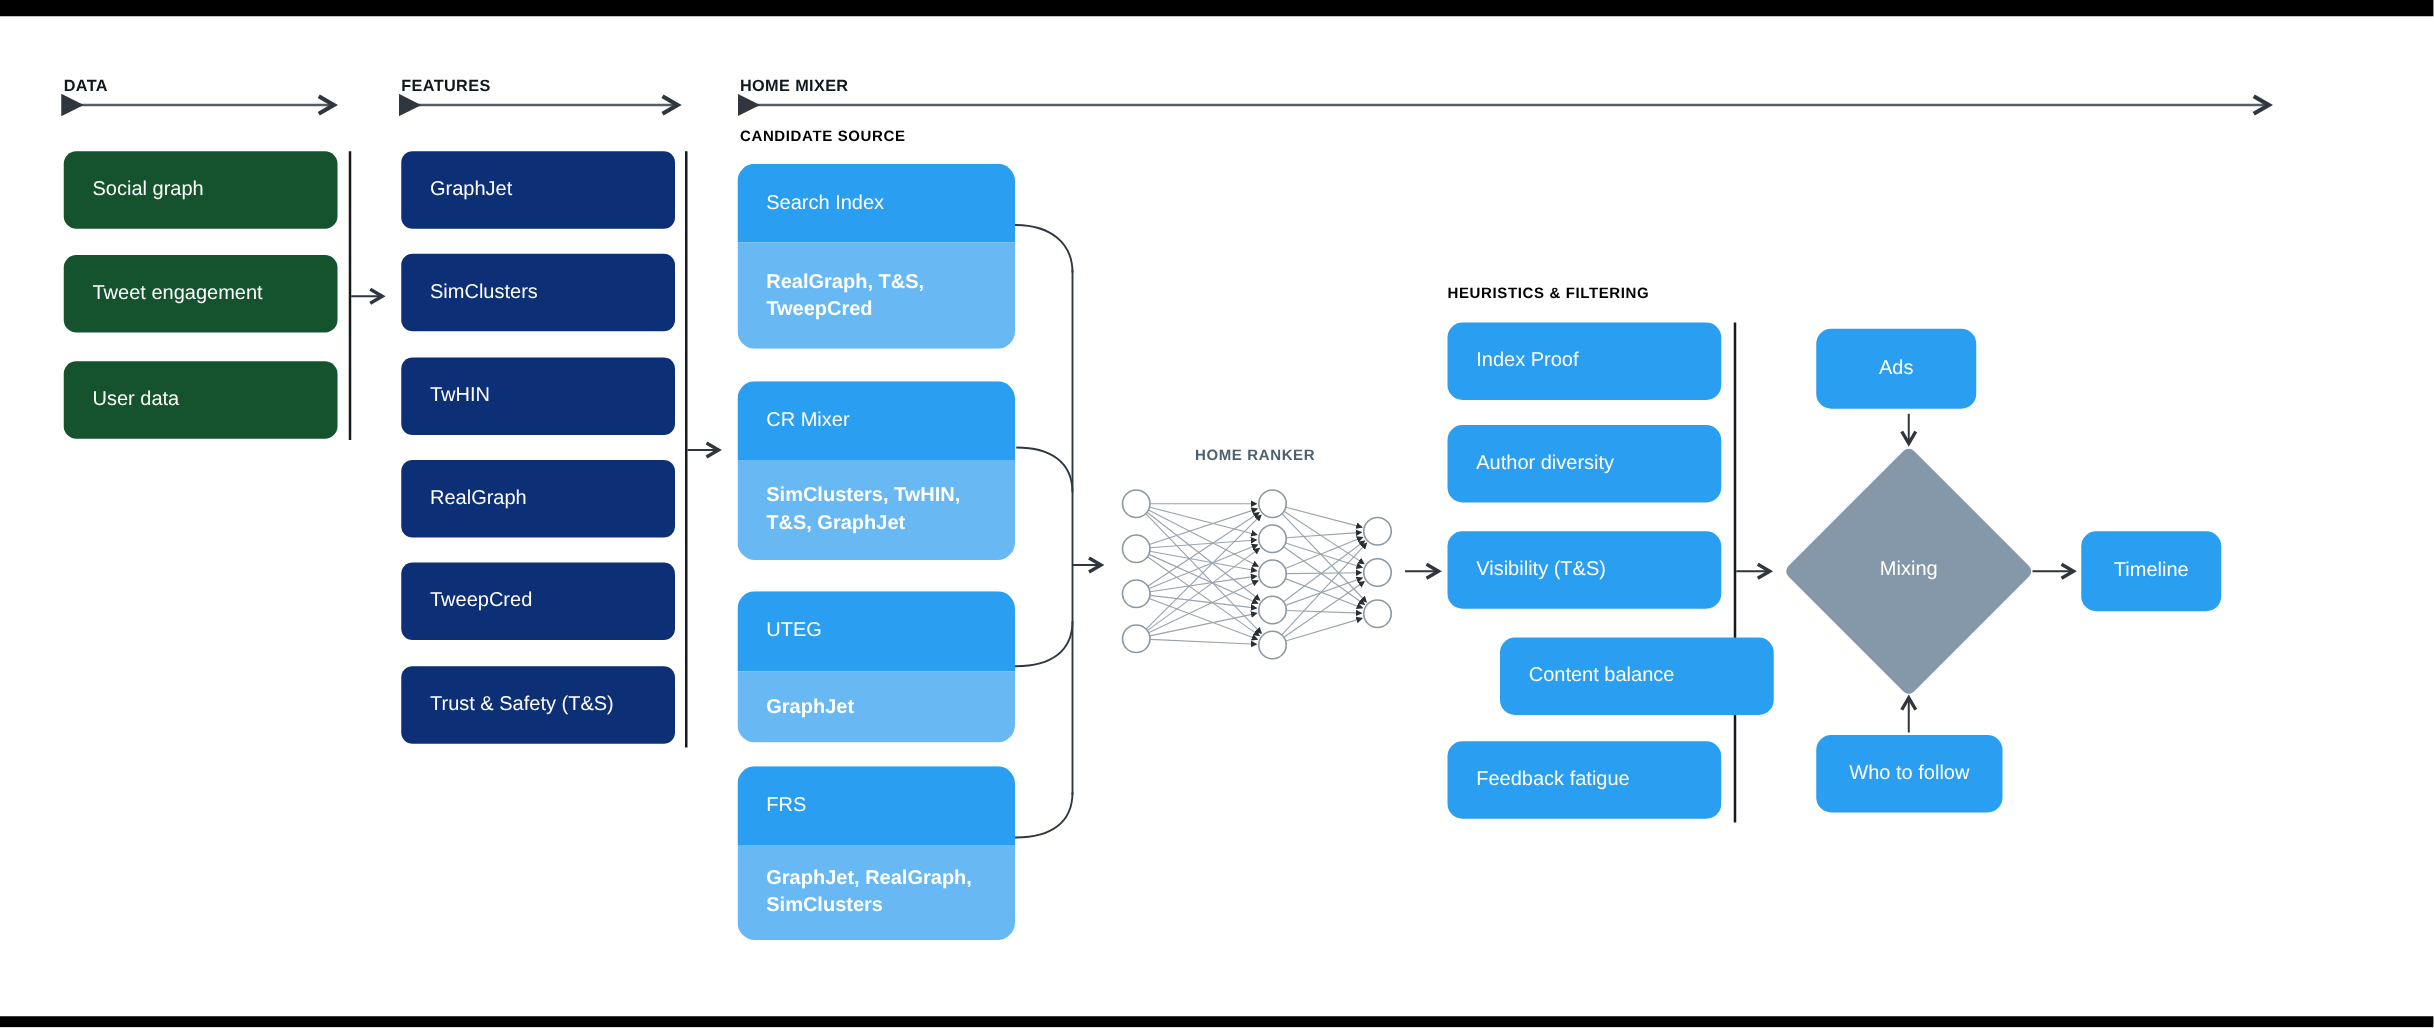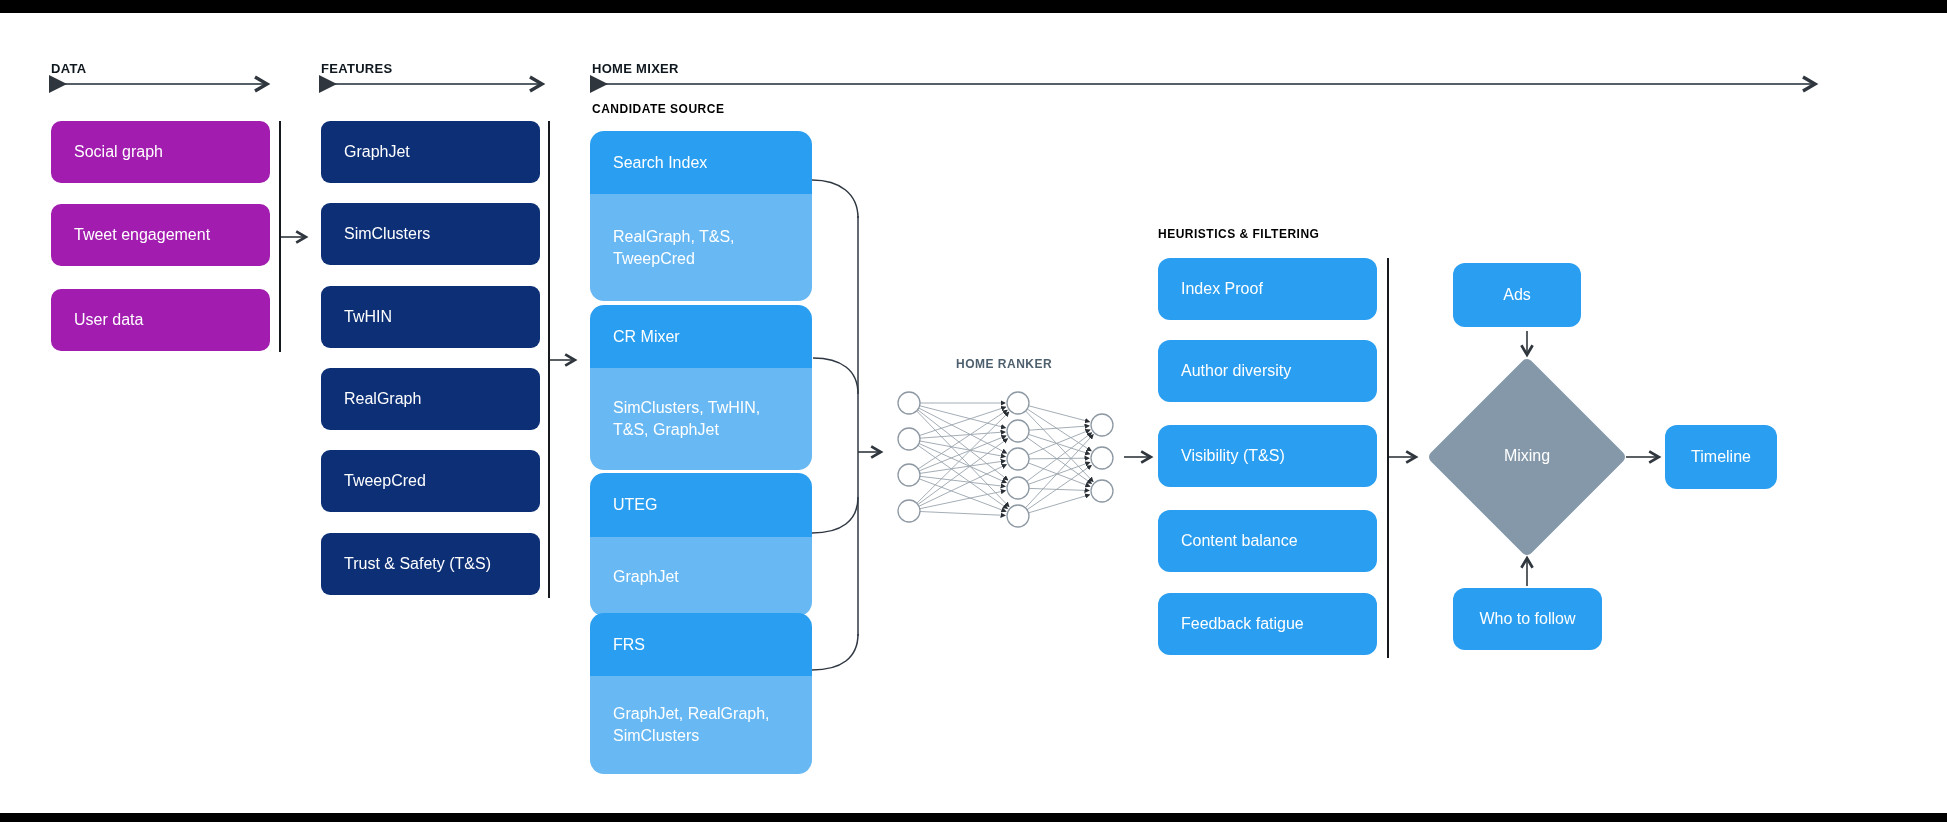--- a/index.html
+++ b/index.html
@@ -18,33 +18,33 @@
   }
   .sublabel{
     position:absolute;font-size:12px;font-weight:600;color:#000000;
     letter-spacing:.5px;white-space:nowrap;
   }
   .box{
     position:absolute;box-sizing:border-box;border-radius:10px;color:#fff;
     font-size:16px;font-weight:500;display:flex;align-items:center;
     padding:0 23px;white-space:nowrap;
   }
-  .blue{background:#a21caf;}
+  .blue{background:#14532d;}
   .navy{background:#0c2f75;border-radius:9px;}
   .bright{background:#2a9ef0;border-radius:12px;}
   .center{justify-content:center;padding:0;}
 
   .stack{position:absolute;box-sizing:border-box;border-radius:14px;overflow:hidden;color:#fff;}
   .stack .head{
     background:#2a9ef0;display:flex;align-items:center;padding:0 23px;
     font-size:16px;font-weight:500;white-space:nowrap;
   }
   .stack .sub{
-    background:#68b8f3;display:flex;align-items:center;padding:12px 23px;
-    font-size:16px;font-weight:400;line-height:22px;
+    background:#68b8f3;display:flex;align-items:center;padding:1px 23px;
+    font-size:16px;font-weight:700;line-height:22px;
   }
   .diamond-label{
     position:absolute;color:#fff;font-size:16px;font-weight:500;text-align:center;
   }
 </style>
 </head>
 <body>
 
 <div class="stage">
 
@@ -186,21 +186,21 @@
     <div class="head" style="height:63px">FRS</div>
     <div class="sub" style="height:74px">GraphJet, RealGraph, SimClusters</div>
   </div>
 
   <div class="sublabel" style="left:956px;top:357px;color:#4e5f6d">HOME RANKER</div>
 
   <div class="sublabel" style="left:1158px;top:227px">HEURISTICS &amp; FILTERING</div>
   <div class="box bright" style="left:1158px;top:258px;width:219px;height:62px">Index Proof</div>
   <div class="box bright" style="left:1158px;top:340px;width:219px;height:62px">Author diversity</div>
   <div class="box bright" style="left:1158px;top:425px;width:219px;height:62px">Visibility (T&amp;S)</div>
-  <div class="box bright" style="left:1158px;top:510px;width:219px;height:62px">Content balance</div>
+  <div class="box bright" style="left:1200px;top:510px;width:219px;height:62px">Content balance</div>
   <div class="box bright" style="left:1158px;top:593px;width:219px;height:62px">Feedback fatigue</div>
 
   <div class="box bright center" style="left:1453px;top:263px;width:128px;height:64px">Ads</div>
   <div class="diamond-label" style="left:1430px;top:447px;width:194px">Mixing</div>
   <div class="box bright center" style="left:1453px;top:588px;width:149px;height:62px">Who to follow</div>
   <div class="box bright center" style="left:1665px;top:425px;width:112px;height:64px">Timeline</div>
 
 </div>
 
 </body></html>

